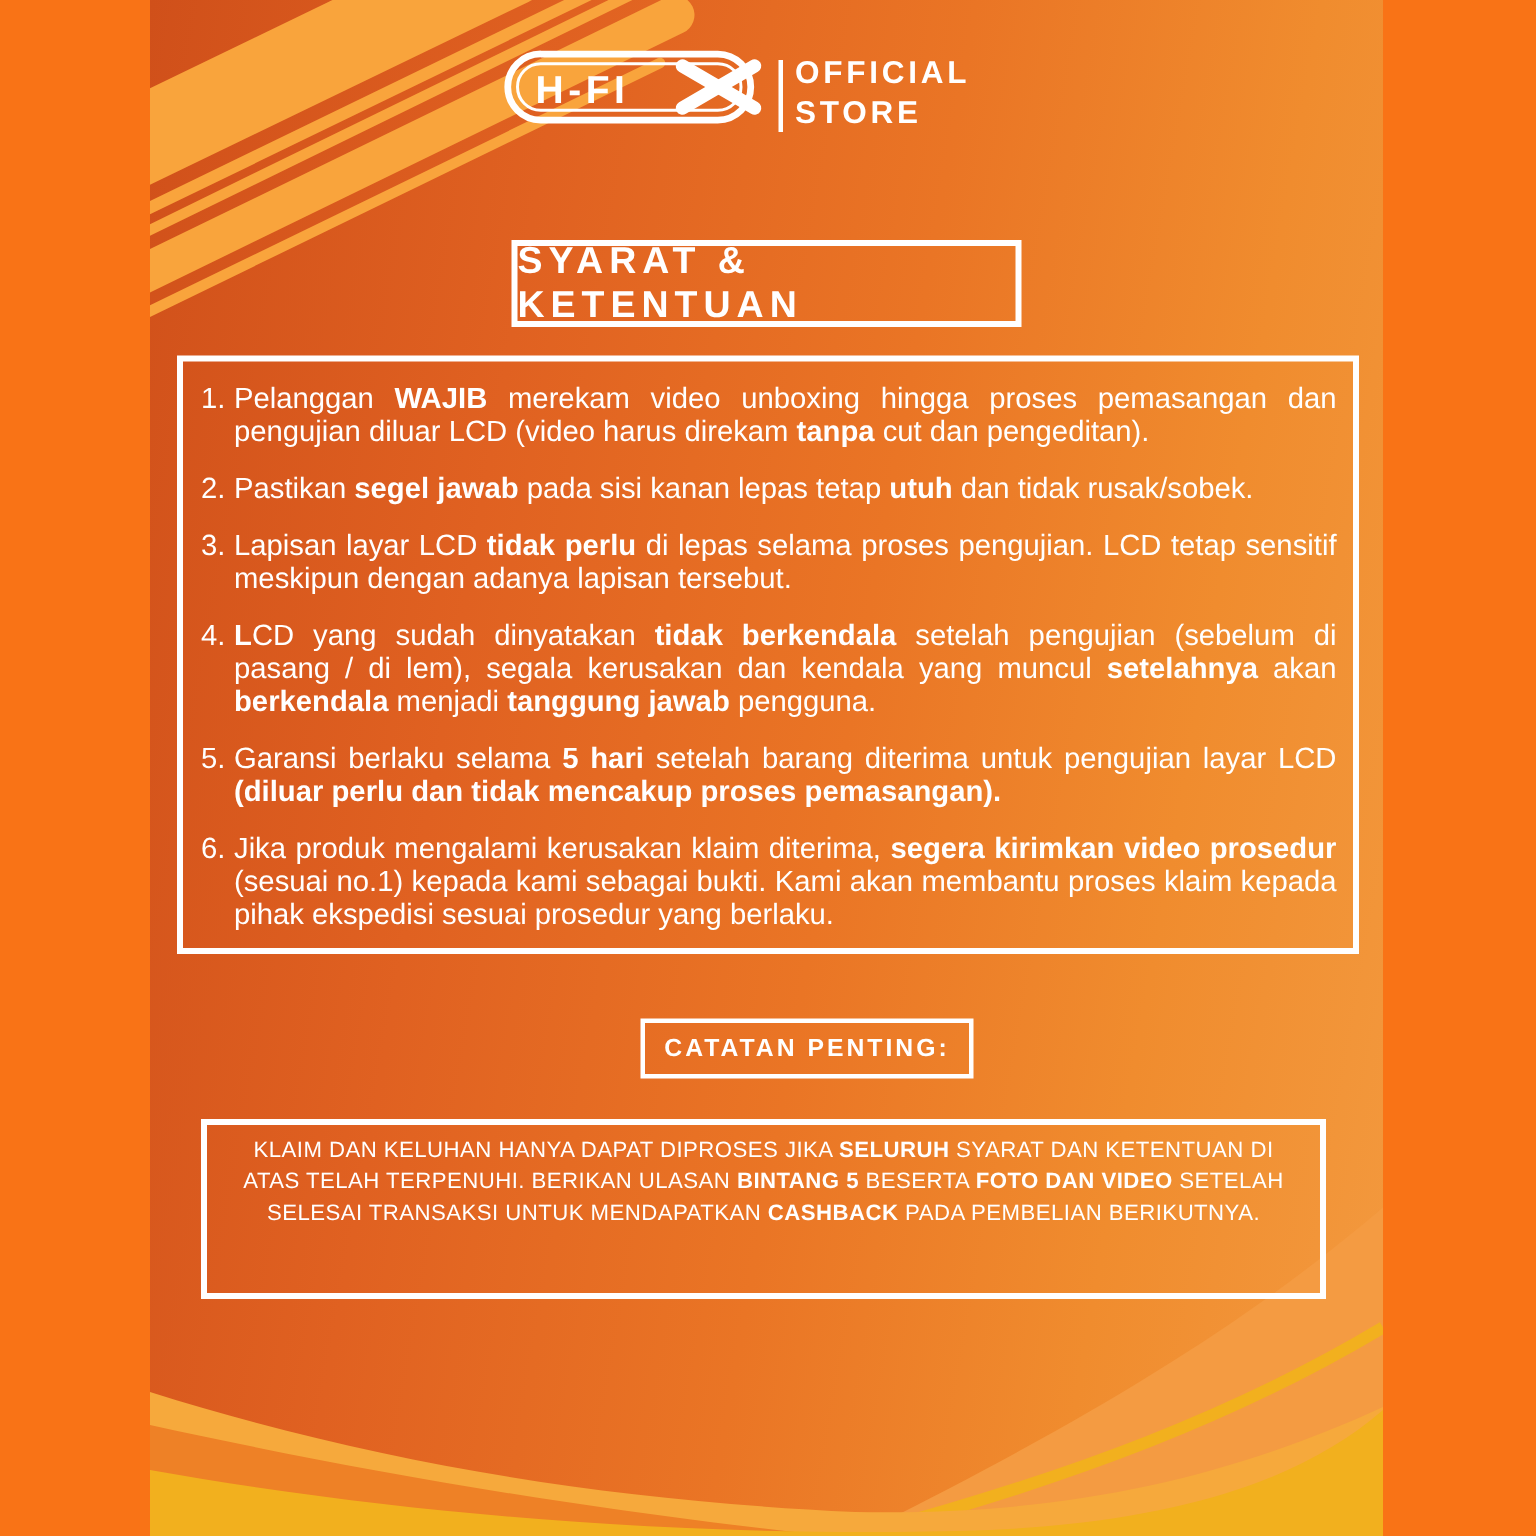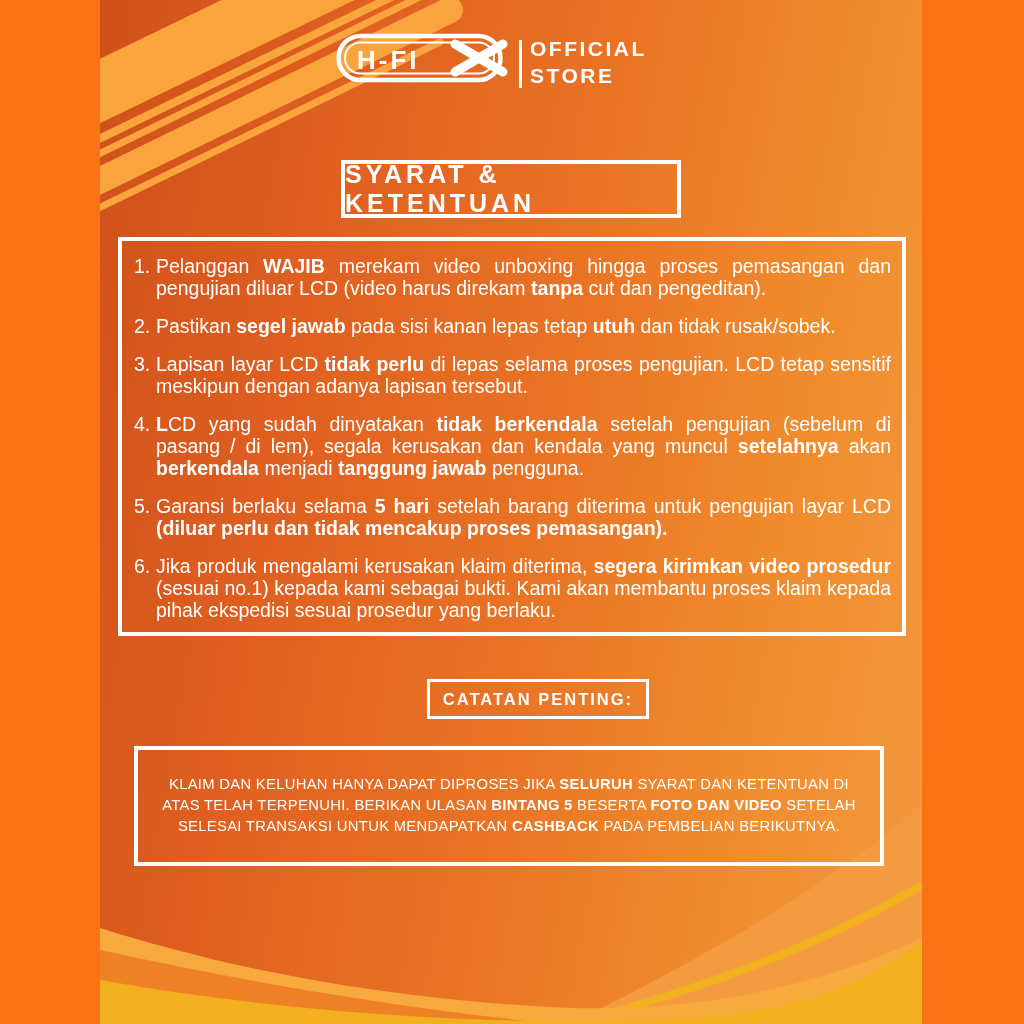--- a/index.html
+++ b/index.html
@@ -49,21 +49,21 @@
 
   .note-box{
     left:300px;top:679px;width:222px;height:40px;
     border-width:3.5px;
     display:flex;align-items:center;justify-content:center;
     font-weight:700;font-size:16.5px;letter-spacing:2px;margin-left:27px;
   }
 
   .footer-box{
     left:34px;top:746px;width:750px;height:120px;
-    padding:24px 24px;
+    padding:7px 24px;
     text-align:center;
     font-size:14.8px;line-height:21px;letter-spacing:0.3px;
   }
   .footer-box b{font-weight:700;}
   .footer-p2{margin-top:15px;}
 </style>
 </head>
 <body>
 
 <div class="page">

